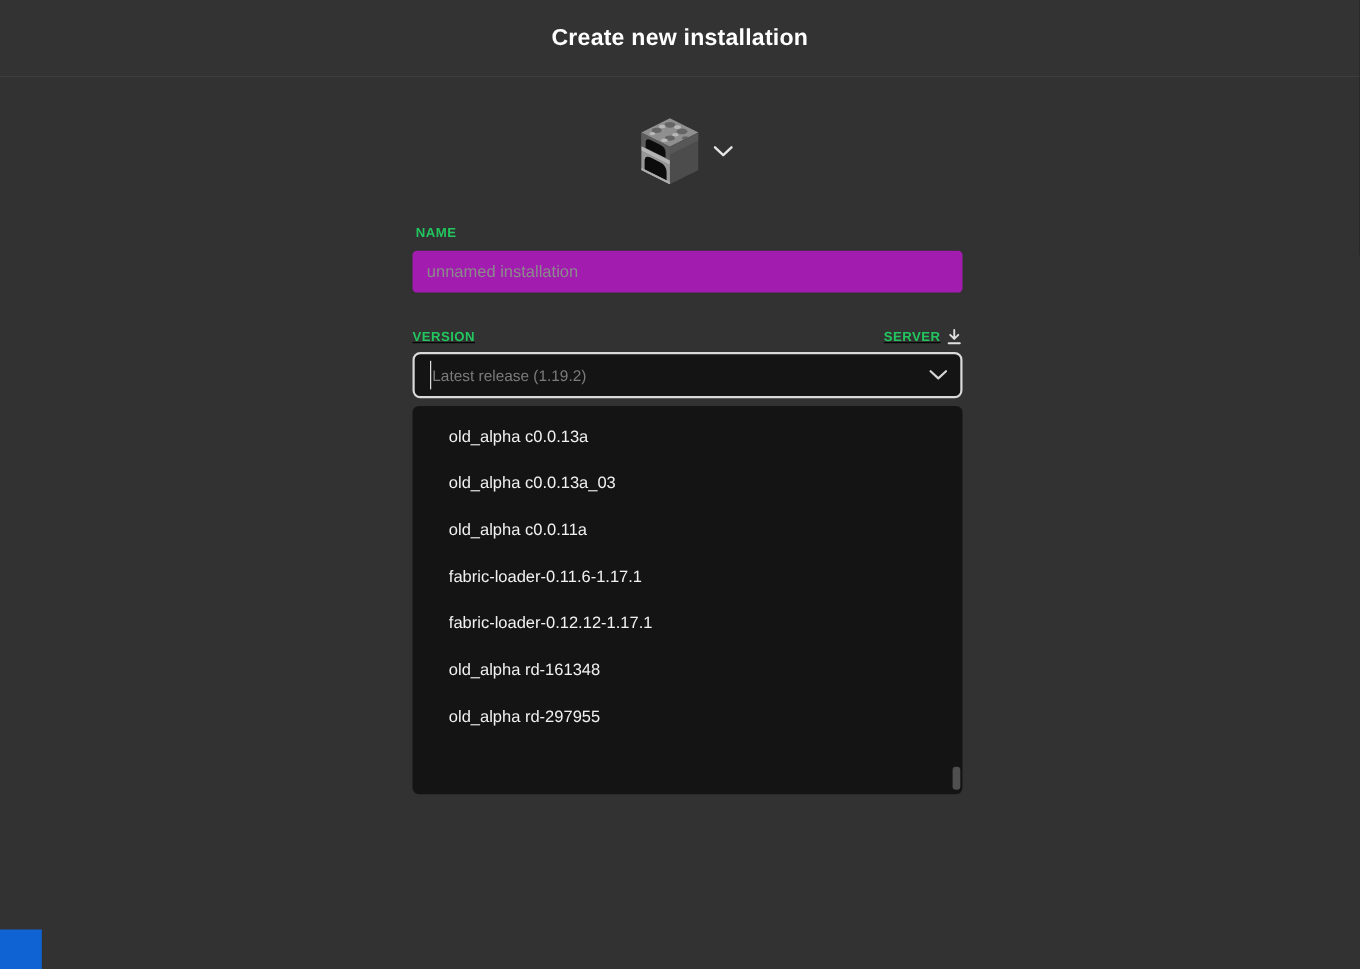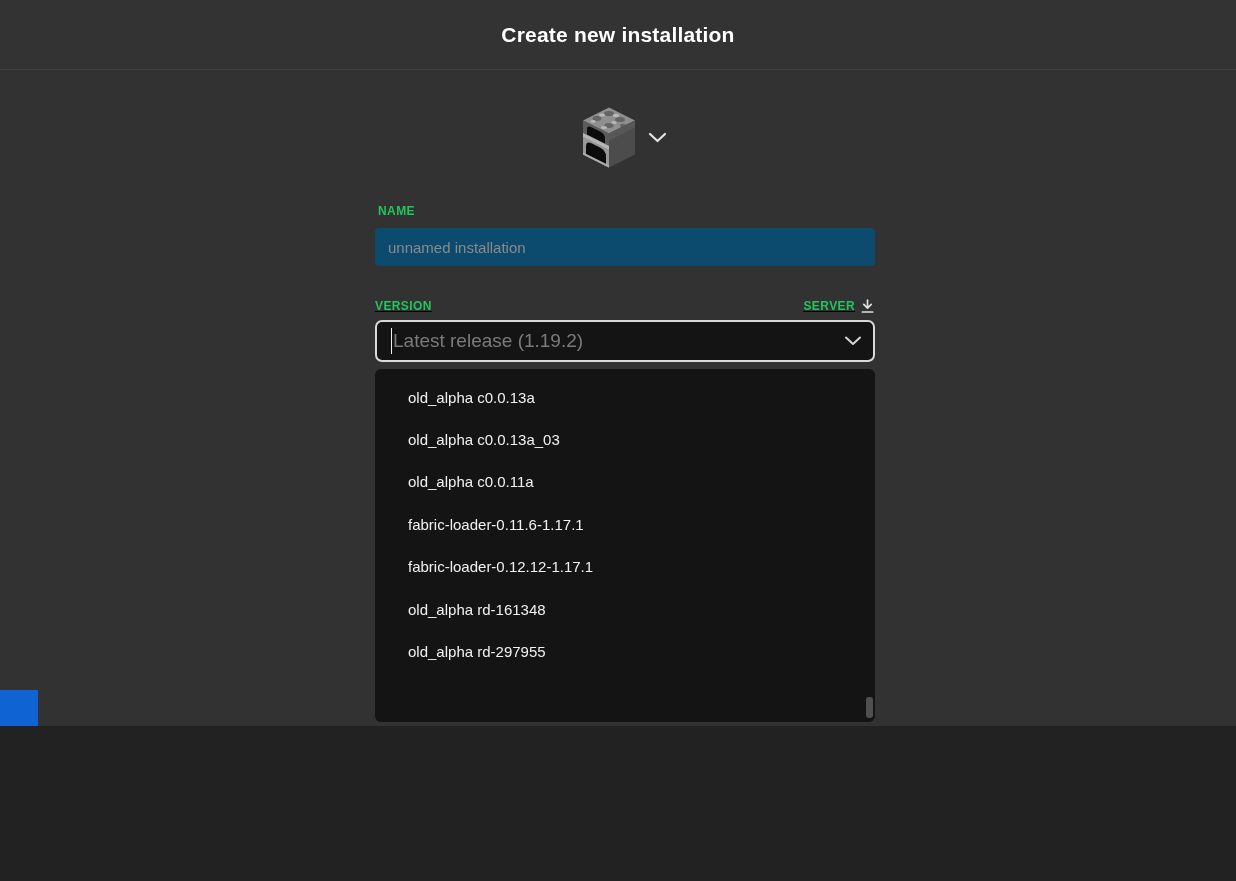--- a/index.html
+++ b/index.html
@@ -1,18 +1,18 @@
 <!DOCTYPE html>
 <html><head>
 <meta charset="utf-8">
 <style>
   * { margin:0; padding:0; box-sizing:border-box; }
   html,body { background:#222; }
   .app {
-    position:relative; width:1236px; height:726px; overflow:hidden;
+    position:relative; width:1236px; height:881px; overflow:hidden;
     background:#323232;
     font-family:"Liberation Sans", sans-serif;
     -webkit-font-smoothing:antialiased;
   }
   
   .header {
     position:absolute; left:0; top:0; width:1236px; height:70px;
     background:#333333; border-bottom:1px solid #3e3e3e;
     display:flex; align-items:center; justify-content:center;
   }
@@ -29,21 +29,21 @@
 
   
   .field-label {
     color:#22c55e; font-size:12px; font-weight:700; letter-spacing:0.4px;
   }
   .name-label { position:absolute; left:378px; top:204px; }
 
   
   .name-input {
     position:absolute; left:375px; top:228px; width:500px; height:38px;
-    background:#0c4a6e; border:none; border-radius:4px;
+    background:#a21caf; border:none; border-radius:4px;
     color:#e8e8e8; font-size:15px; font-family:"Liberation Sans", sans-serif;
     padding:0 13px; outline:none;
   }
   .name-input::placeholder { color:#8b8b8b; opacity:1; }
 
   
   .version-row {
     position:absolute; left:375px; top:297px; width:500px; height:18px;
     display:flex; align-items:center; justify-content:space-between;text-decoration:underline;
   }
@@ -56,21 +56,21 @@
     position:absolute; left:375px; top:320px; width:500px; height:42px;
     background:#141414; border:2px solid #d9d9d9; border-radius:7px;
     display:flex; align-items:center;
     padding:0 14px; cursor:text;
   }
   .caret {
     width:1px; height:26px; background:#f2f2f2; margin-right:1px;
     animation: blink 1.1s steps(1) infinite;
   }
   @keyframes blink { 50% { opacity:0; } }
-  .version-placeholder { color:#7b7b7b; font-size:19px; }
+  .version-placeholder { color:#7b7b7b; font-size:14px; }
   .select-chevron { position:absolute; right:11px; top:50%; transform:translateY(-50%); }
 
   
   .dropdown {
     position:absolute; left:375px; top:369px; width:500px; height:353px;
     background:#141414; border-radius:6px; padding-top:7px; overflow:hidden;
   }
   .dropdown-item {
     height:42.4px; display:flex; align-items:center;
     padding-left:20px; color:#f1f1f1; font-size:15px; cursor:pointer;margin-left:13px;

